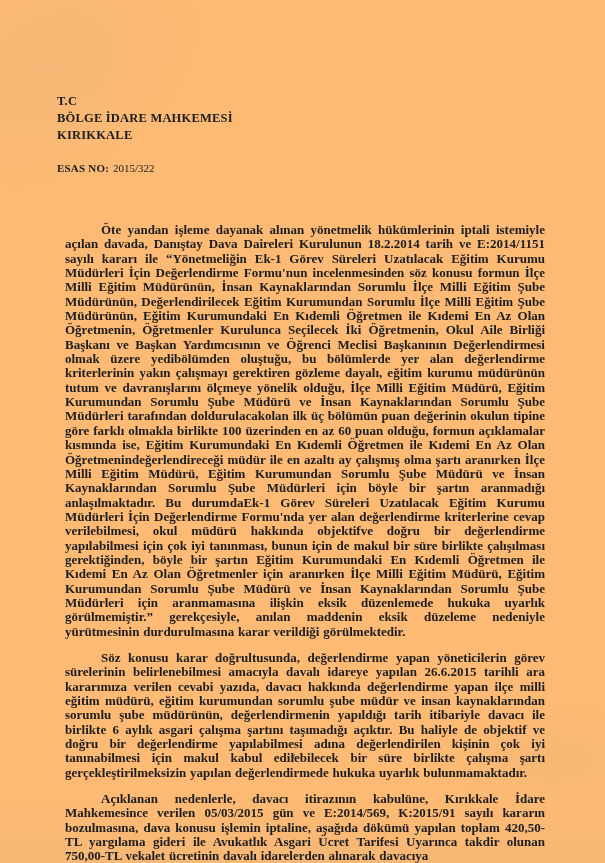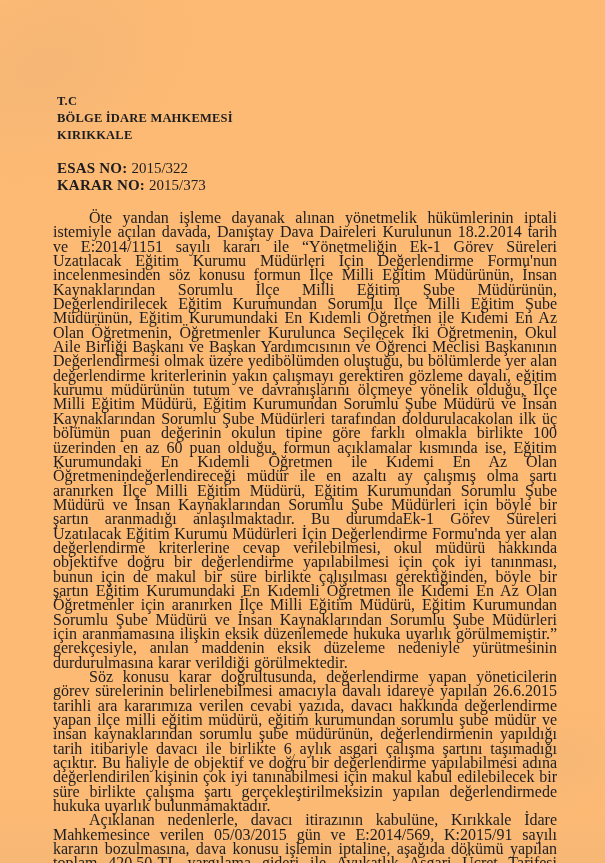--- a/index.html
+++ b/index.html
@@ -52,40 +52,41 @@
     letter-spacing: 0.2px;
     white-space: nowrap;
   }
 
   .case-numbers {
     position: absolute;
     left: 57px;
     top: 160px;
   }
   .case-line {
-    font-size: 15px;
+    font-size: 11px;
     line-height: 17px;
     white-space: nowrap;
   }
   .case-label { font-weight: bold; letter-spacing: 0.2px; }
   .case-value { font-weight: normal; margin-left: 4px; }
 
   .decision-text {
     position: absolute;
     left: 53px;
     top: 211px;
     width: 504px;
   }
   .decision-text p {
-    margin: 0;
-    font-size: 16px;
+    margin: 12px;
+    font-size: 13px;
     line-height: 14.35px;
     text-align: justify;
     text-indent: 36px;
     word-spacing: 0.5px;
+    font-weight: bold;
   }
 
   .page-mark {
     position: absolute;
     left: 53px;
     width: 480px;
     top: 750px;
     text-align: center;
     font-size: 13px;
     color: #2a2a2c;
@@ -103,23 +104,20 @@
   <header class="letterhead">
     <div class="hline">T.C</div>
     <div class="hline">BÖLGE İDARE MAHKEMESİ</div>
     <div class="hline">KIRIKKALE</div>
   </header>
 
   <section class="case-numbers">
     <div class="case-line">
       <span class="case-label">ESAS NO:</span><span class="case-value">2015/322</span>
     </div>
-    <div class="case-line">
-      <span class="case-label">KARAR NO:</span><span class="case-value">2015/373</span>
-    </div>
   </section>
 
   <main class="decision-text">
     <p>Öte yandan işleme dayanak alınan yönetmelik hükümlerinin iptali istemiyle açılan davada, Danıştay Dava Daireleri Kurulunun 18.2.2014 tarih ve E:2014/1151 sayılı kararı ile “Yönetmeliğin Ek-1 Görev Süreleri Uzatılacak Eğitim Kurumu Müdürleri İçin Değerlendirme Formu'nun incelenmesinden söz konusu formun İlçe Milli Eğitim Müdürünün, İnsan Kaynaklarından Sorumlu İlçe Milli Eğitim Şube Müdürünün, Değerlendirilecek Eğitim Kurumundan Sorumlu İlçe Milli Eğitim Şube Müdürünün, Eğitim Kurumundaki En Kıdemli Öğretmen ile Kıdemi En Az Olan Öğretmenin, Öğretmenler Kurulunca Seçilecek İki Öğretmenin, Okul Aile Birliği Başkanı ve Başkan Yardımcısının ve Öğrenci Meclisi Başkanının Değerlendirmesi olmak üzere yedibölümden oluştuğu, bu bölümlerde yer alan değerlendirme kriterlerinin yakın çalışmayı gerektiren gözleme dayalı, eğitim kurumu müdürünün tutum ve davranışlarını ölçmeye yönelik olduğu, İlçe Milli Eğitim Müdürü, Eğitim Kurumundan Sorumlu Şube Müdürü ve İnsan Kaynaklarından Sorumlu Şube Müdürleri tarafından doldurulacakolan ilk üç bölümün puan değerinin okulun tipine göre farklı olmakla birlikte 100 üzerinden en az 60 puan olduğu, formun açıklamalar kısmında ise, Eğitim Kurumundaki En Kıdemli Öğretmen ile Kıdemi En Az Olan Öğretmenindeğerlendireceği müdür ile en azaltı ay çalışmış olma şartı aranırken İlçe Milli Eğitim Müdürü, Eğitim Kurumundan Sorumlu Şube Müdürü ve İnsan Kaynaklarından Sorumlu Şube Müdürleri için böyle bir şartın aranmadığı anlaşılmaktadır. Bu durumdaEk-1 Görev Süreleri Uzatılacak Eğitim Kurumu Müdürleri İçin Değerlendirme Formu'nda yer alan değerlendirme kriterlerine cevap verilebilmesi, okul müdürü hakkında objektifve doğru bir değerlendirme yapılabilmesi için çok iyi tanınması, bunun için de makul bir süre birlikte çalışılması gerektiğinden, böyle bir şartın Eğitim Kurumundaki En Kıdemli Öğretmen ile Kıdemi En Az Olan Öğretmenler için aranırken İlçe Milli Eğitim Müdürü, Eğitim Kurumundan Sorumlu Şube Müdürü ve İnsan Kaynaklarından Sorumlu Şube Müdürleri için aranmamasına ilişkin eksik düzenlemede hukuka uyarlık görülmemiştir.” gerekçesiyle, anılan maddenin eksik düzeleme nedeniyle yürütmesinin durdurulmasına karar verildiği görülmektedir.</p>
     <p>Söz konusu karar doğrultusunda, değerlendirme yapan yöneticilerin görev sürelerinin belirlenebilmesi amacıyla davalı idareye yapılan 26.6.2015 tarihli ara kararımıza verilen cevabi yazıda, davacı hakkında değerlendirme yapan ilçe milli eğitim müdürü, eğitim kurumundan sorumlu şube müdür ve insan kaynaklarından sorumlu şube müdürünün, değerlendirmenin yapıldığı tarih itibariyle davacı ile birlikte 6 aylık asgari çalışma şartını taşımadığı açıktır. Bu haliyle de objektif ve doğru bir değerlendirme yapılabilmesi adına değerlendirilen kişinin çok iyi tanınabilmesi için makul kabul edilebilecek bir süre birlikte çalışma şartı gerçekleştirilmeksizin yapılan değerlendirmede hukuka uyarlık bulunmamaktadır.</p>
     <p>Açıklanan nedenlerle, davacı itirazının kabulüne, Kırıkkale İdare Mahkemesince verilen 05/03/2015 gün ve E:2014/569, K:2015/91 sayılı kararın bozulmasına, dava konusu işlemin iptaline, aşağıda dökümü yapılan toplam 420,50-TL yargılama gideri ile Avukatlık Asgari Ücret Tarifesi Uyarınca takdir olunan 750,00-TL vekalet ücretinin davalı idarelerden alınarak davacıya</p>
   </main>
 
   <div class="page-mark">/</div>
 

